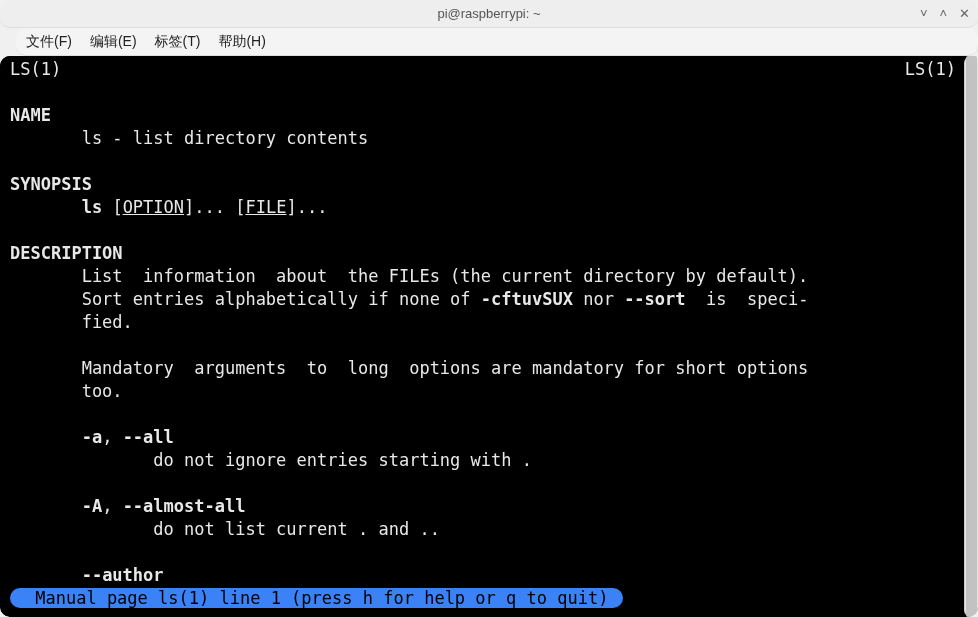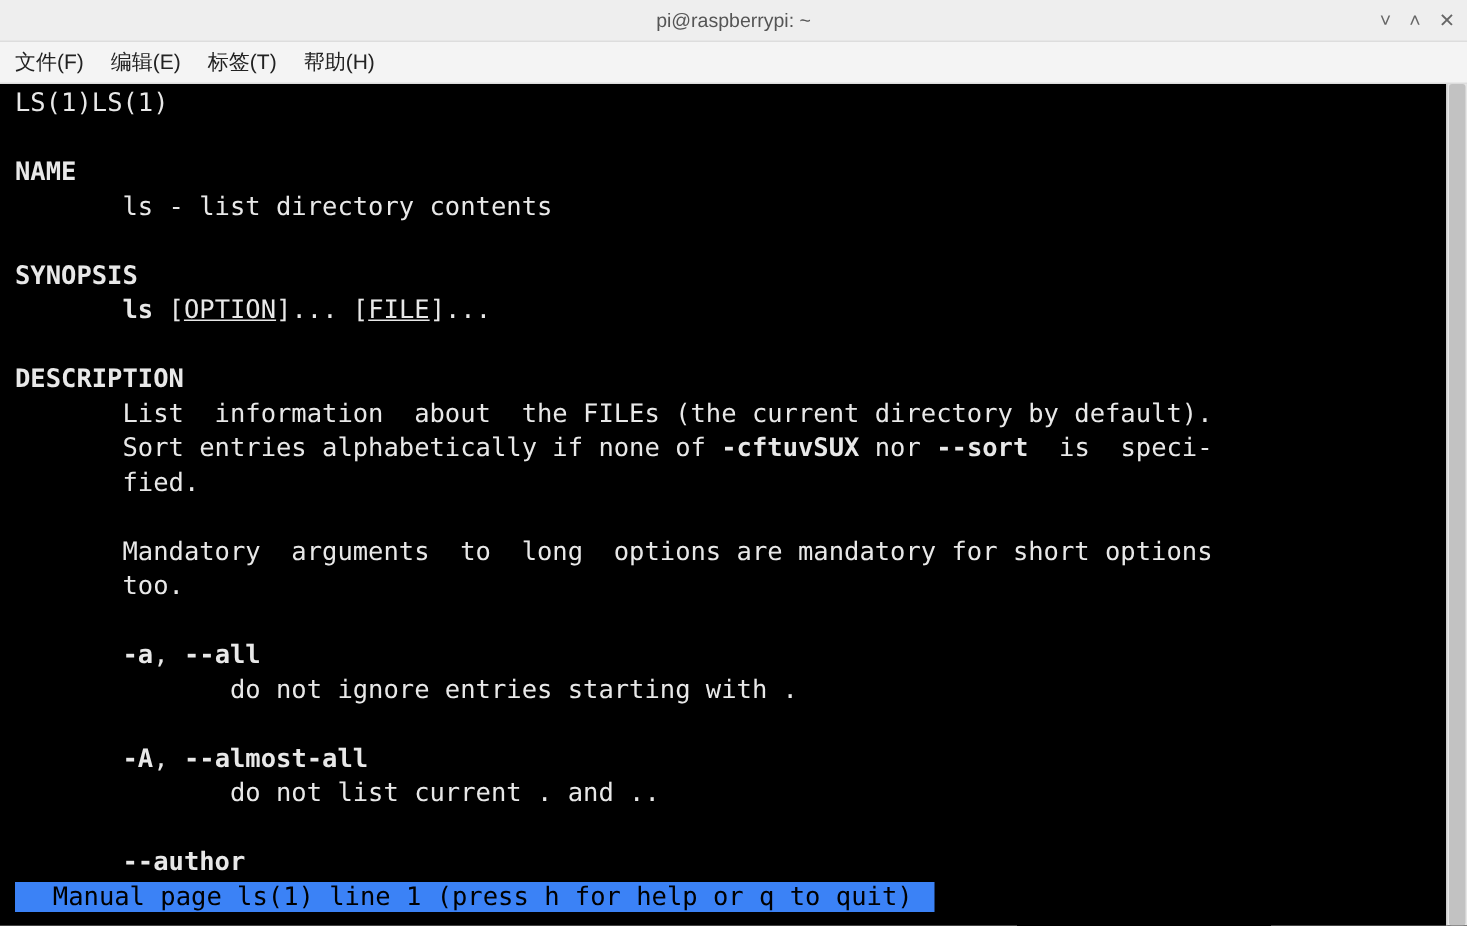--- a/index.html
+++ b/index.html
@@ -1,15 +1,15 @@
 <!DOCTYPE html>
 <html><head>
 <meta charset="utf-8">
 <style>
-  * { margin: 0; padding: 0; box-sizing: border-box; }
+  * { margin: 0; padding: 0; box-sizing: border-box; border-radius: 10px; }
   body {
     width: 978px;
     height: 617px;
     background: #f0f0f0;
     font-family: sans-serif;
     overflow: hidden;
     display: flex;
     flex-direction: column;
   }
   .titlebar {
@@ -40,20 +40,21 @@
   .menubar {
     height: 28px;
     background: #f4f4f4;
     display: flex;
     align-items: center;
     padding: 0 10px;
     font-size: 14px;
     color: #222;
     gap: 18px;
     border-bottom: 1px solid #ddd;
+    margin-left: 16px;
   }
   .menubar .menu-item { cursor: pointer; }
   .terminal-wrap {
     flex: 1;
     display: flex;
     background: #000;
     position: relative;
   }
   .terminal {
     flex: 1;
@@ -76,21 +77,21 @@
     position: absolute;
     top: 0;
     left: 1px;
     right: 1px;
     height: 100%;
     background: #c2c2c2;
     border-radius: 2px;
   }
   .b { font-weight: bold; }
   .u { text-decoration: underline; margin-top: 33px; }
-  .header-row { display: flex; }
+  .header-row { display: flex; justify-content: space-between; }
   .status-line {
     background: #3b82f6;
     color: #000;
     padding: 0 15px;
   }
 </style>
 </head>
 <body>
 
 <div class="titlebar">

